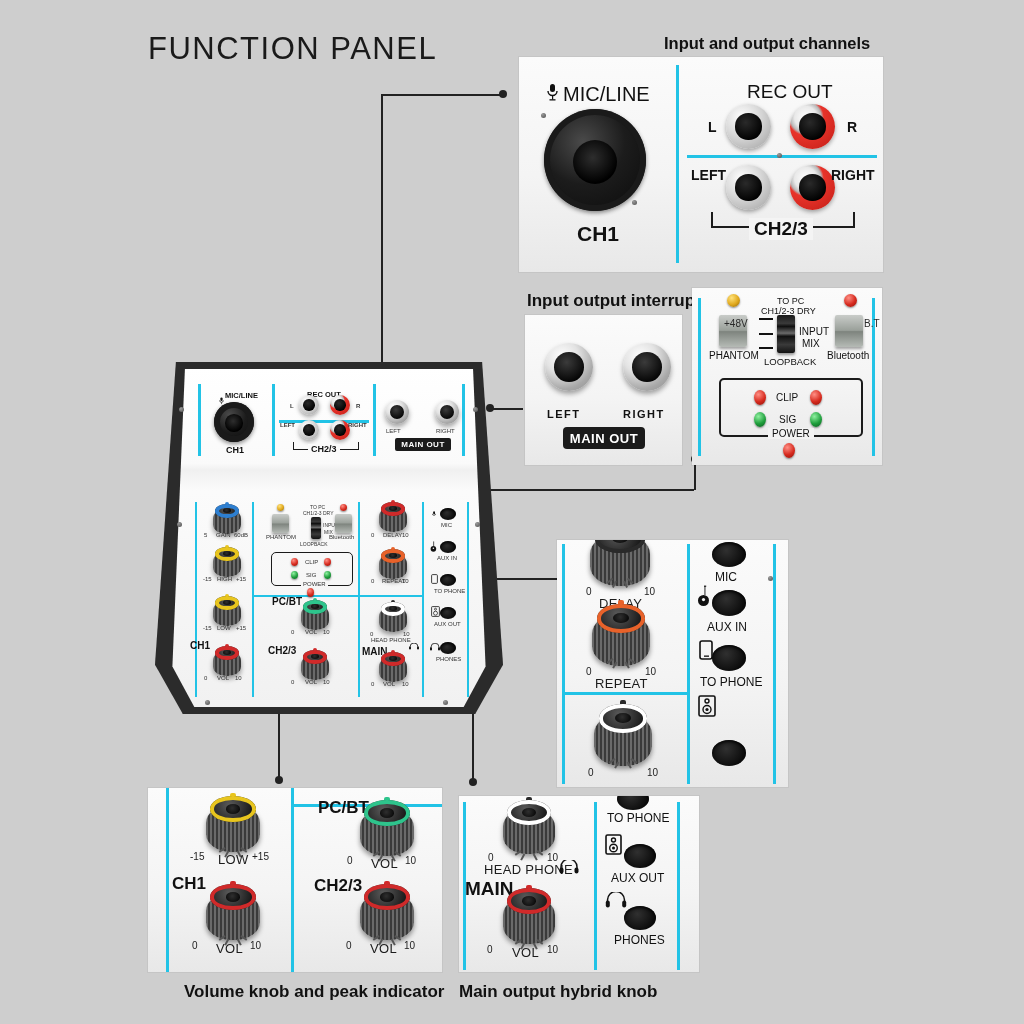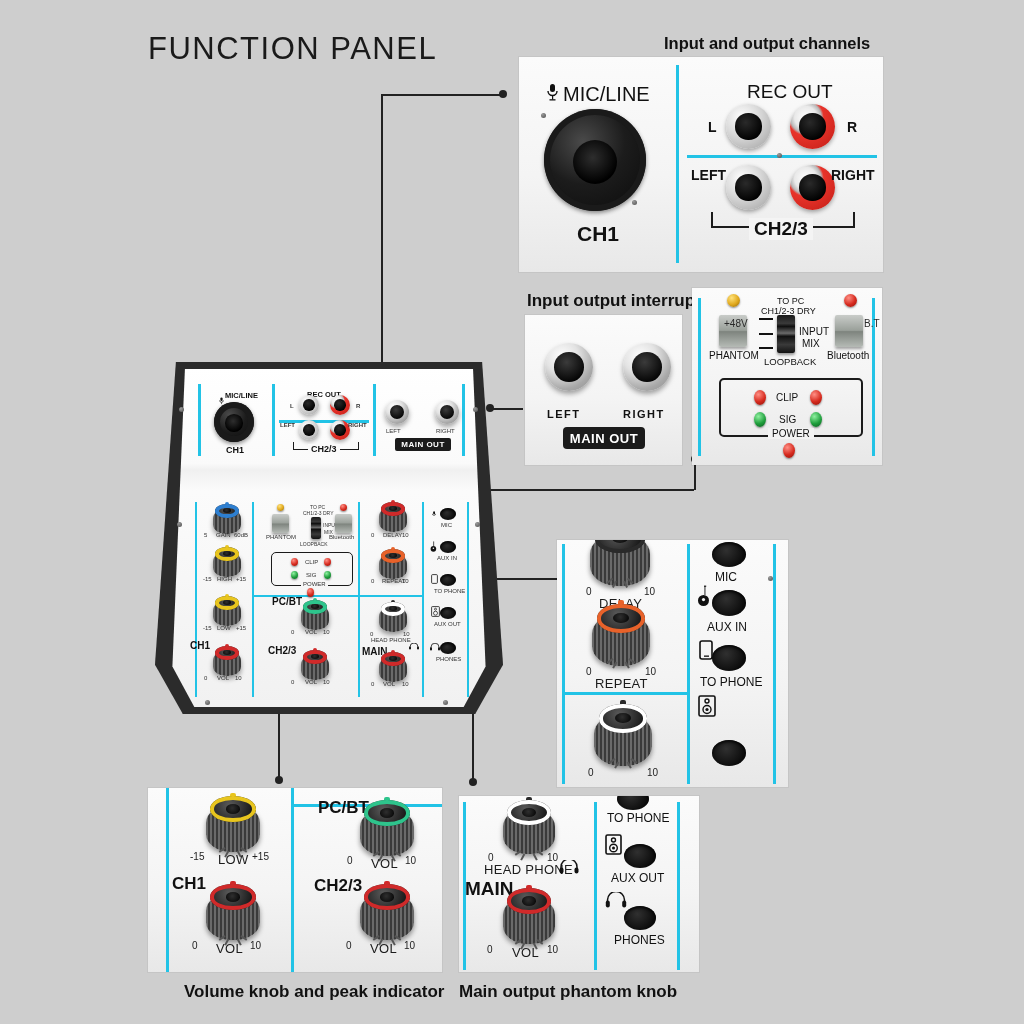--- a/index.html
+++ b/index.html
@@ -165,21 +165,21 @@
 </head>
 <body>
 
 <div class="stage">
 
   <div class="abs title-main">FUNCTION PANEL</div>
   <div class="abs cap cap-top2">Input and output channels</div>
   <div class="abs cap cap-mainout">Input output interrup</div>
   <div class="abs cap cap-phantom">48V phantom/BT</div>
   <div class="abs cap cap-vol">Volume knob and peak indicator</div>
-  <div class="abs cap cap-mainvol">Main output phantom knob</div>
+  <div class="abs cap cap-mainvol">Main output hybrid knob</div>
 
   <div class="line lh" style="left:381px;top:94px;width:122px;"></div>
   <div class="dot" style="left:499px;top:90px;"></div>
   <div class="line lv" style="left:381px;top:94px;height:288px;"></div>
 
   <div class="line lh" style="left:489px;top:408px;width:34px;"></div>
   <div class="dot" style="left:486px;top:404px;"></div>
 
   <div class="line lh" style="left:383px;top:489px;width:311px;"></div>
   <div class="line lv" style="left:694px;top:460px;height:30px;"></div>

